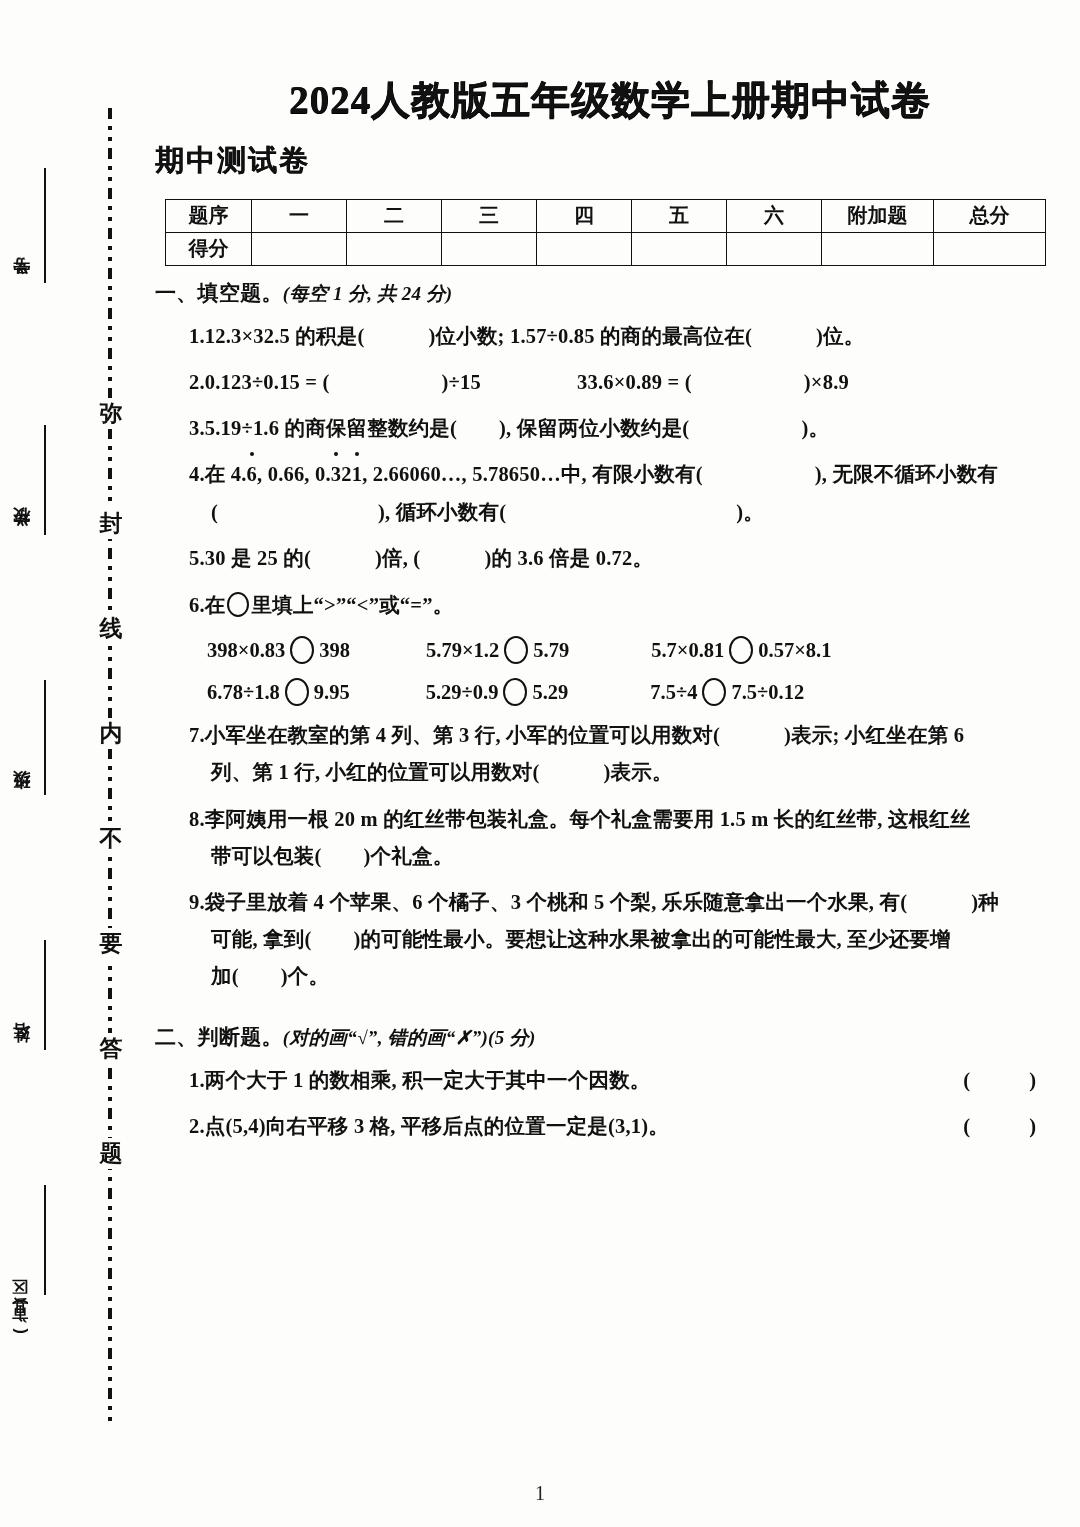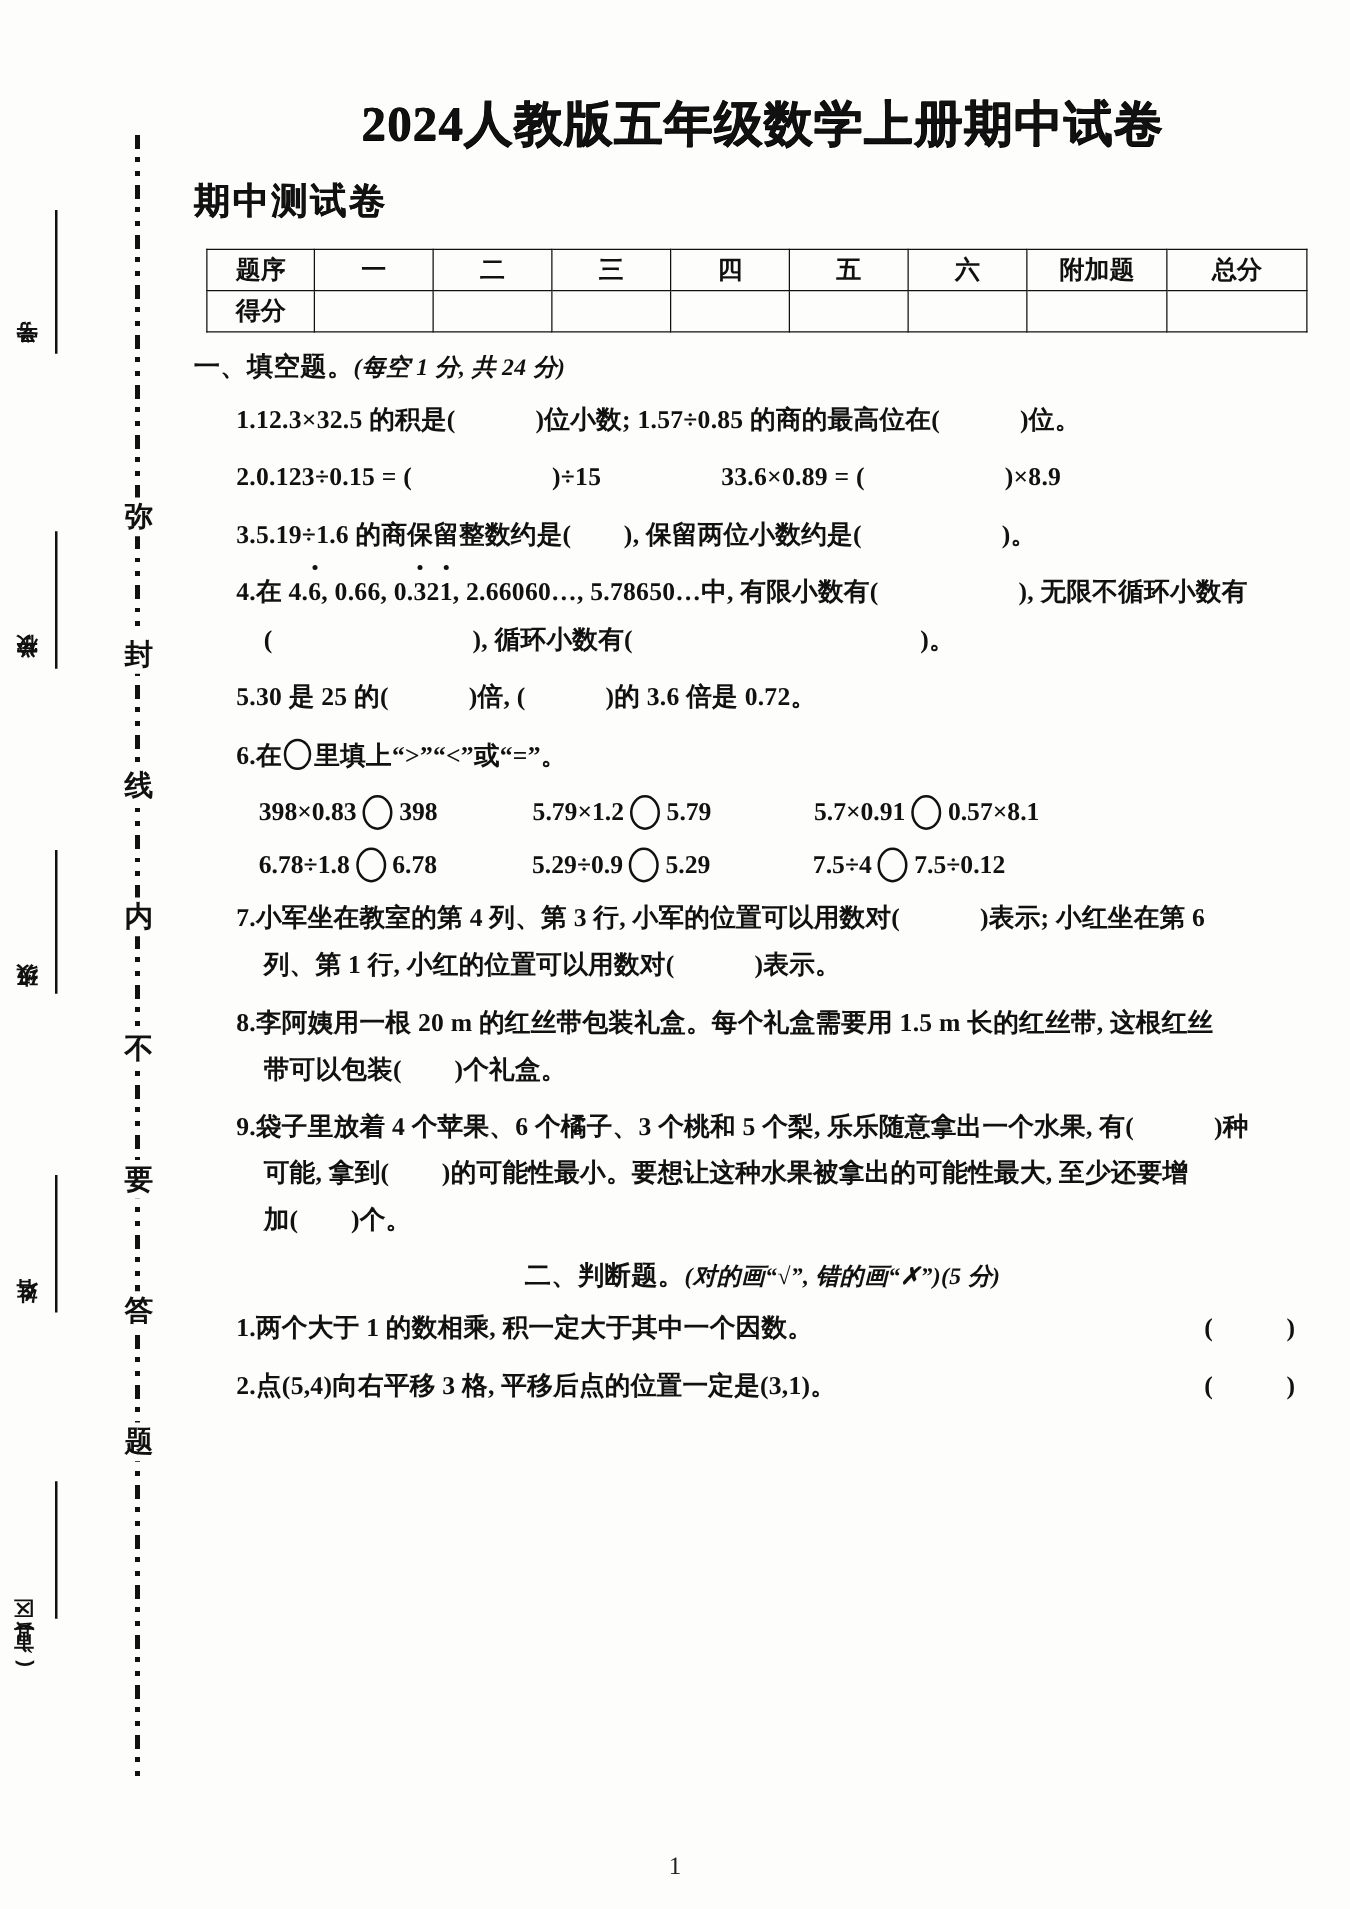--- a/index.html
+++ b/index.html
@@ -333,29 +333,29 @@
 
     <div class="cmp-row">
       <span class="cmp-item">398×0.83</span>
         <span class="ccirc"></span>
         <span class="cmp-item">398</span>
       <span class="cmp-gap1"></span>
       <span class="cmp-item">5.79×1.2</span>
         <span class="ccirc"></span>
         <span class="cmp-item">5.79</span>
       <span class="cmp-gap2"></span>
-      <span class="cmp-item">5.7×0.91</span>
+      <span class="cmp-item">5.7×0.81</span>
         <span class="ccirc"></span>
         <span class="cmp-item">0.57×8.1</span>
     </div>
 
     <div class="cmp-row">
       <span class="cmp-item">6.78÷1.8</span>
         <span class="ccirc"></span>
-        <span class="cmp-item">6.78</span>
+        <span class="cmp-item">9.95</span>
       <span class="cmp-gap1"></span>
       <span class="cmp-item">5.29÷0.9</span>
         <span class="ccirc"></span>
         <span class="cmp-item">5.29</span>
       <span class="cmp-gap2"></span>
       <span class="cmp-item">7.5÷4</span>
         <span class="ccirc"></span>
         <span class="cmp-item">7.5÷0.12</span>
     </div>
 
@@ -377,21 +377,21 @@
       <span class="num">9.</span><span>袋子里放着 4 个苹果、6 个橘子、3 个桃和 5 个梨, 乐乐随意拿出一个水果, 有(</span><span class="blank-m"></span><span>)种</span>
       <div class="q2" style="margin-top:4px;">
         <span>可能, 拿到(</span><span class="blank-s"></span><span>)的可能性最小。要想让这种水果被拿出的可能性最大, 至少还要增</span>
       </div>
       <div class="q2" style="margin-top:4px;">
         <span>加(</span><span class="blank-s"></span><span>)个。</span>
       </div>
     </div>
 
 
-    <div class="sec-head" style="margin-top:12px;text-align:center;">
+    <div class="sec-head" style="margin-top:29px;">
       <span>二、</span><span>判断题。</span><span class="note">(对的画“√”, 错的画“✗”)(5 分)</span>
     </div>
 
     <div class="q">
       <span class="tf"><span>(</span><span class="tf-par"></span><span>)</span></span>
       <span class="num">1.</span><span>两个大于 1 的数相乘, 积一定大于其中一个因数。</span>
     </div>
 
     <div class="q">
       <span class="tf"><span>(</span><span class="tf-par"></span><span>)</span></span>

